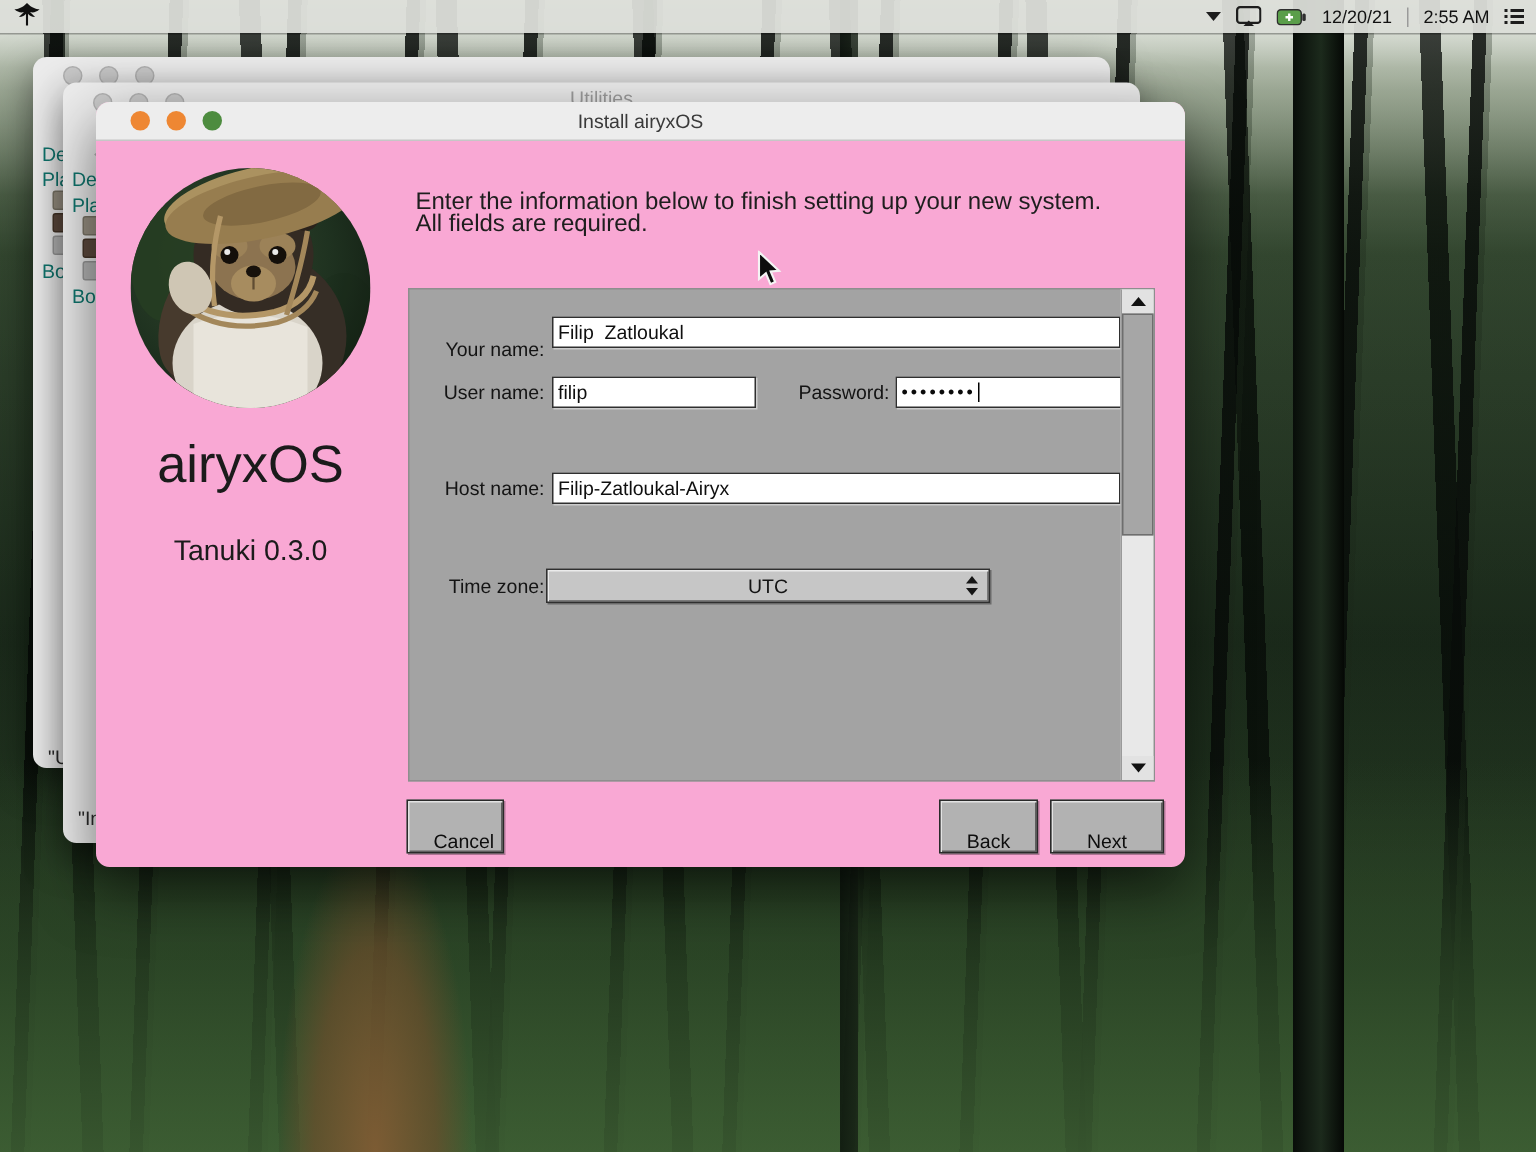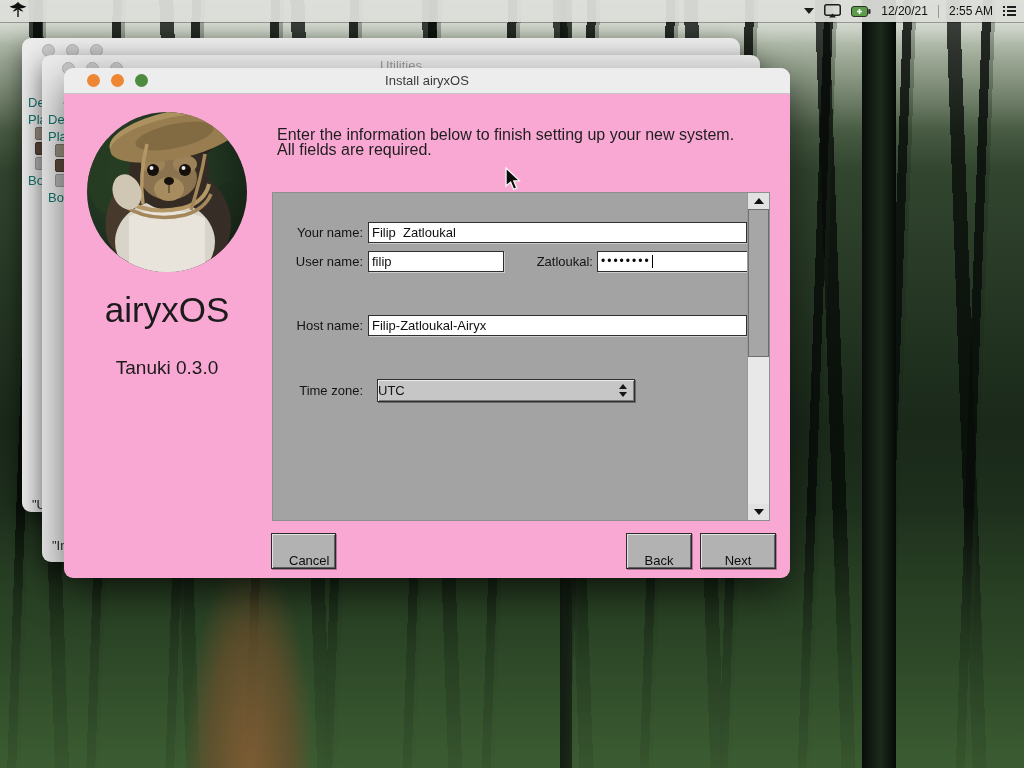--- a/index.html
+++ b/index.html
@@ -68,29 +68,29 @@
     background:#A3A3A3;border:1px solid #8e8e8e;box-sizing:border-box;}
   .flabel{position:absolute;width:90px;text-align:right;font-size:13px;color:#141414;}
   .lab-yourname{left:0;top:32px;}
   .lab-username{left:0;top:61px;}
   .lab-password{left:230px;top:61px;}
   .lab-hostname{left:0;top:125px;}
   .lab-timezone{left:0;top:190px;}
   .finput{position:absolute;height:21px;background:#fff;border:1px solid #2f2f2f;
     box-shadow:1px 1px 0 rgba(255,255,255,.45);box-sizing:border-box;
     font-family:"Liberation Sans",sans-serif;font-size:13px;color:#0f0f0f;padding:0 3px;outline:none;}
-  .in-yourname{left:95px;top:29px;width:379px;}
+  .in-yourname{left:95px;top:18px;width:379px;}
   .in-username{left:95px;top:58px;width:136px;}
   .in-password{left:324px;top:58px;width:151px;display:flex;align-items:center;}
   .in-hostname{left:95px;top:122px;width:379px;}
   .pwdots{font-size:12px;letter-spacing:2px;color:#0a0a0a;line-height:19px;}
   .caret{display:inline-block;width:1.5px;height:13px;background:#000;margin-left:1px;}
 
-  .dropdown{position:absolute;left:104px;top:186px;width:258px;height:23px;background:#C6C6C6;
-    border:1px solid #2f2f2f;box-sizing:border-box;text-align:left;line-height:21px;
+  .dropdown{position:absolute;left:91px;top:186px;width:296px;height:23px;background:#C6C6C6;
+    border:1px solid #2f2f2f;box-sizing:border-box;text-align:center;line-height:21px;
     font-size:13px;color:#141414;
     box-shadow:inset 1px 1px 0 #ebebeb, inset -1px -1px 0 #7a7a7a, 1px 1px 0 rgba(0,0,0,.35);}
   .updown{position:absolute;right:7px;top:4px;display:flex;flex-direction:column;gap:3px;}
   .tri-up{width:0;height:0;border-left:4.5px solid transparent;border-right:4.5px solid transparent;border-bottom:5px solid #161616;}
   .tri-down{width:0;height:0;border-left:4.5px solid transparent;border-right:4.5px solid transparent;border-top:5px solid #161616;}
 
   .scrollbar{position:absolute;right:0;top:0;width:22px;height:100%;background:#E8E8E8;border-left:1px solid #9a9a9a;box-sizing:border-box;}
   .sb-btn{position:absolute;left:0;width:100%;height:16px;background:#E2E2E2;display:flex;align-items:center;justify-content:center;}
   .sb-up{top:0;}
   .sb-down{bottom:0;}
@@ -255,21 +255,21 @@
       <div>All fields are required.</div>
     </div>
 
     <div class="formpanel">
       <div class="flabel lab-yourname">Your name:</div>
       <input class="finput in-yourname" value="Filip  Zatloukal" style="">
 
       <div class="flabel lab-username">User name:</div>
       <input class="finput in-username" value="filip" style="">
 
-      <div class="flabel lab-password">Zatloukal:</div>
+      <div class="flabel lab-password">Password:</div>
       <div class="finput in-password">
         <span class="pwdots">••••••••</span>
         <span class="caret"></span>
       </div>
 
       <div class="flabel lab-hostname">Host name:</div>
       <input class="finput in-hostname" value="Filip-Zatloukal-Airyx" style="">
 
       <div class="flabel lab-timezone">Time zone:</div>
       <div class="dropdown">

